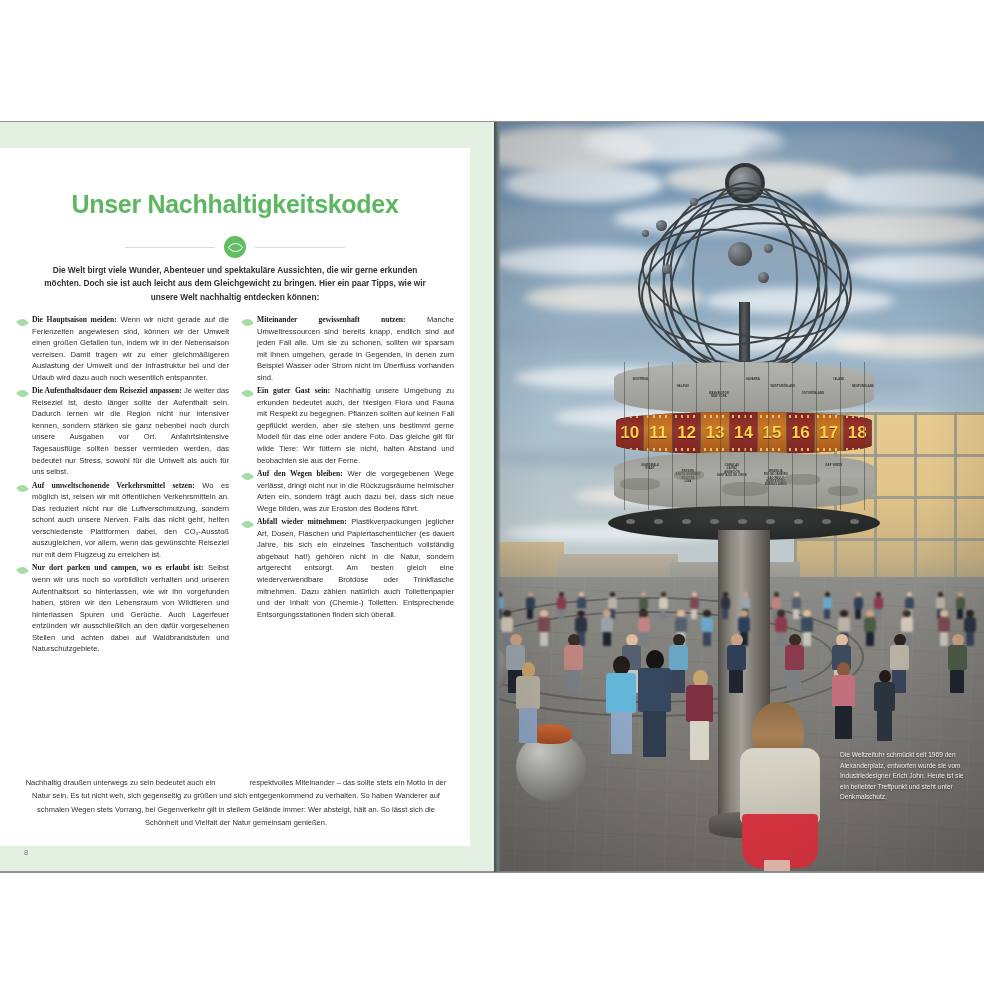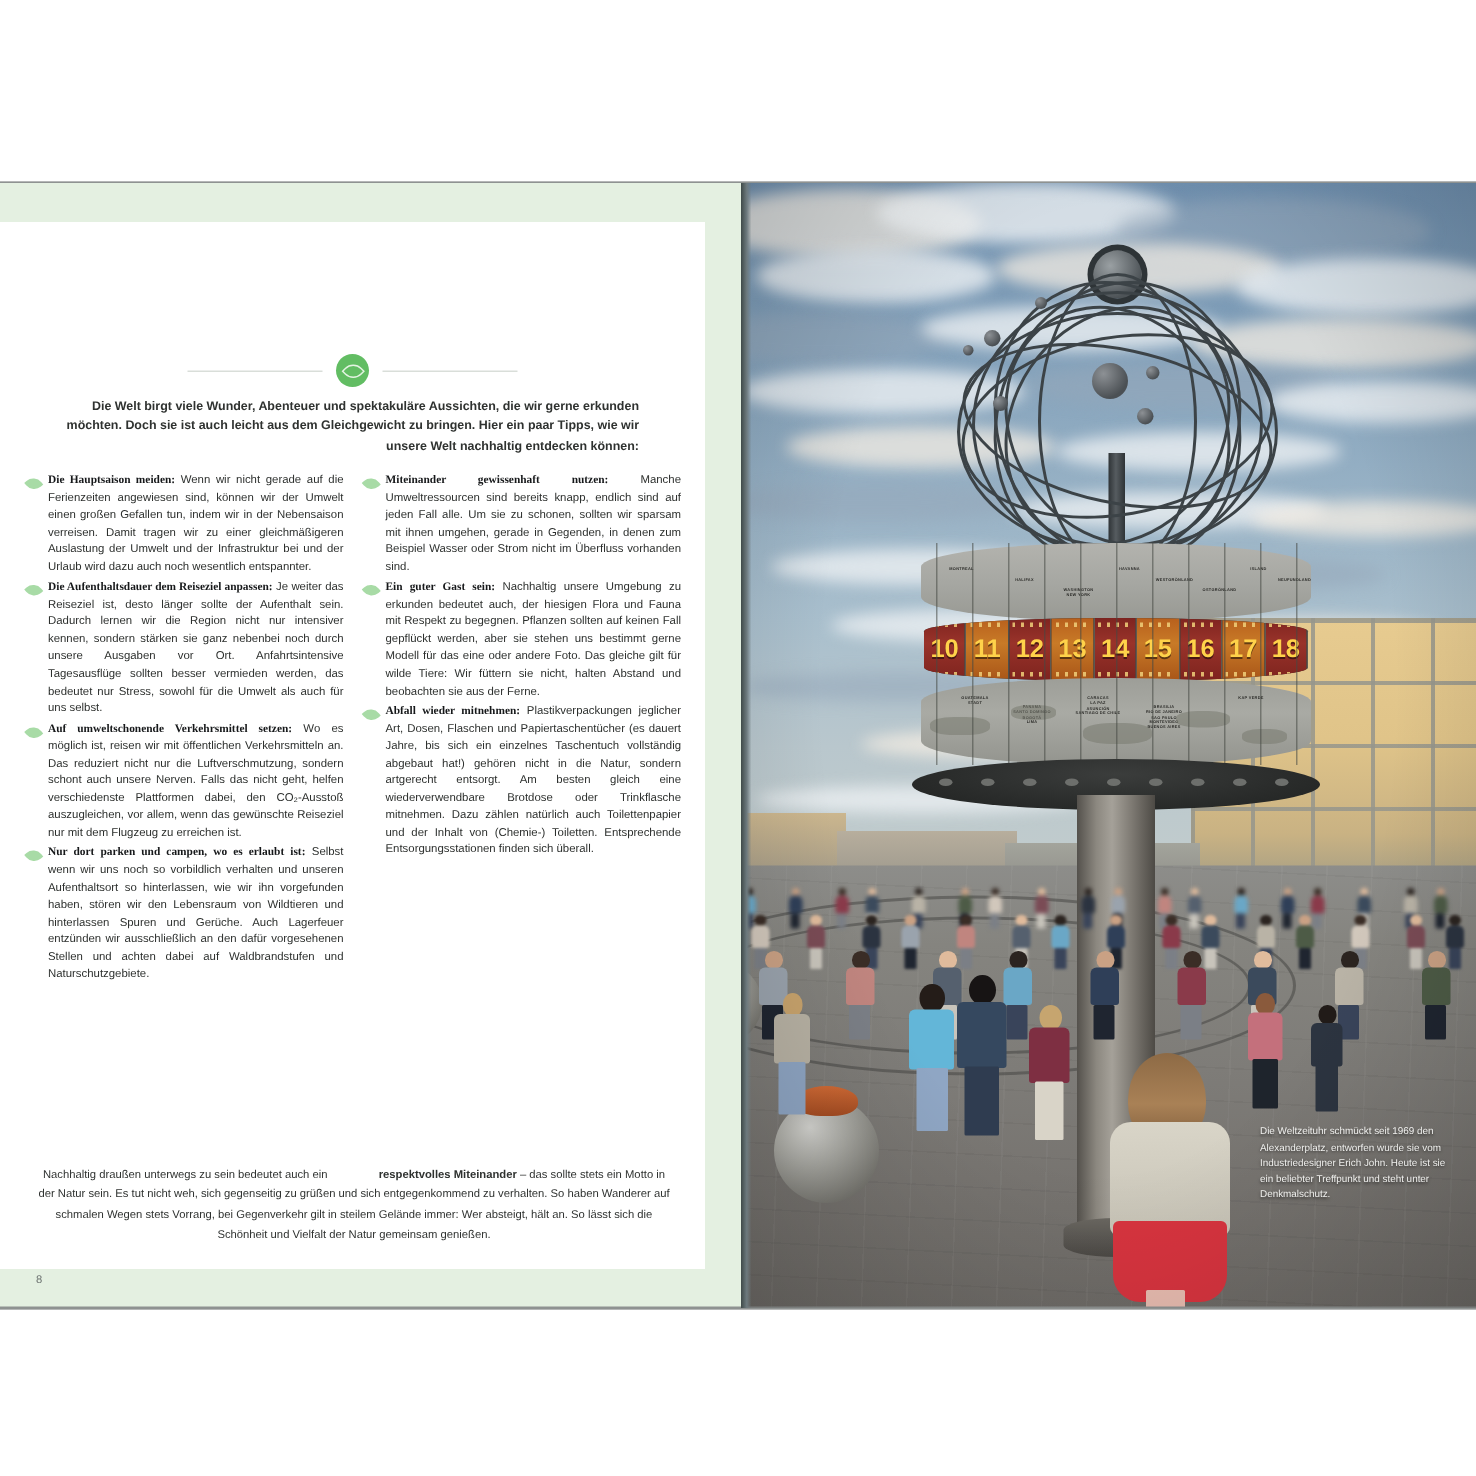--- a/index.html
+++ b/index.html
@@ -57,21 +57,21 @@
     display: flex; align-items: center; justify-content: center;
   }
   .leaf-badge .lf {
     width: 11px; height: 11px; border-radius: 0 72% 0 72%;
     transform: rotate(-45deg);
     border: 1.4px solid #e4f3e2;
   }
 
   .intro {
     position: absolute; left: 44px; top: 116px; width: 382px;
-    text-align: right; font-size: 8.3px; line-height: 13.4px;
+    text-align: center; font-size: 8.3px; line-height: 13.4px;
     font-weight: bold; color: #2f3230;
   }
 
   .cols {
     position: absolute; left: 18px; top: 166px;
     width: 436px;
     display: flex; gap: 14px;
   }
   .col { width: 211px; }
 
@@ -88,21 +88,21 @@
     color: #2c2f2d; text-align: justify;
     hyphens: manual;
   }
   .tip-body b { color: #16181a; font-weight: bold; font-family: Liberation Serif, serif; }
 
   .footnote {
     position: absolute; left: 24px; top: 628px; width: 424px;
     text-align: center;
     font-size: 7.5px; line-height: 13.4px; color: #2f3230;
   }
-  .footnote b { font-weight: bold; padding-left: 32px; }
+  .footnote b { font-weight: normal; padding-left: 32px; }
 
   .folio {
     position: absolute; left: 24px; top: 700px;
     font-size: 7.5px; color: #6e7472;
   }
 
   
   .page-right {
     position: absolute; left: 494px; top: 0;
     width: 490px; height: 750px;
@@ -287,20 +287,21 @@
 </style>
 </head>
 <body>
 
 <div id="page">
   <div class="spread">
 
     <div class="page-left">
       <div class="page-left-inner">
 
+        <div class="headline">Unser Nachhaltigkeitskodex</div>
 
         <div class="divider">
           <div class="rule"></div>
           <div class="leaf-badge">
             <div class="lf"></div>
           </div>
           <div class="rule"></div>
         </div>
 
         <div class="intro">Die Welt birgt viele Wunder, Abenteuer und spektakuläre Aussichten, die wir gerne erkunden möchten. Doch sie ist auch leicht aus dem Gleichgewicht zu bringen. Hier ein paar Tipps, wie wir unsere Welt nachhaltig entdecken können:</div>
@@ -325,20 +326,24 @@
               </div>
             </div>
           <div class="col" id="col-right">
               <div class="tip">
                 <div class="tip-leaf"></div>
                 <div class="tip-body"><b>Miteinander gewissenhaft nutzen:</b> Manche Umweltressourcen sind bereits knapp, endlich sind auf jeden Fall alle. Um sie zu schonen, sollten wir sparsam mit ihnen umgehen, gerade in Gegenden, in denen zum Beispiel Wasser oder Strom nicht im Überfluss vorhanden sind.</div>
               </div>
               <div class="tip">
                 <div class="tip-leaf"></div>
                 <div class="tip-body"><b>Ein guter Gast sein:</b> Nachhaltig unsere Umgebung zu erkunden bedeutet auch, der hiesigen Flora und Fauna mit Respekt zu begegnen. Pflanzen sollten auf keinen Fall gepflückt werden, aber sie stehen uns bestimmt gerne Modell für das eine oder andere Foto. Das gleiche gilt für wilde Tiere: Wir füttern sie nicht, halten Abstand und beobachten sie aus der Ferne.</div>
+              </div>
+              <div class="tip">
+                <div class="tip-leaf"></div>
+                <div class="tip-body"><b>Auf den Wegen bleiben:</b> Wer die vorgegebenen Wege verlässt, dringt nicht nur in die Rückzugsräume heimischer Arten ein, sondern trägt auch dazu bei, dass sich neue Wege bilden, was zur Erosion des Bodens führt.</div>
               </div>
               <div class="tip">
                 <div class="tip-leaf"></div>
                 <div class="tip-body"><b>Abfall wieder mitnehmen:</b> Plastikverpackungen jeglicher Art, Dosen, Flaschen und Papiertaschentücher (es dauert Jahre, bis sich ein einzelnes Taschentuch vollständig abgebaut hat!) gehören nicht in die Natur, sondern artgerecht entsorgt. Am besten gleich eine wiederverwendbare Brotdose oder Trinkflasche mitnehmen. Dazu zählen natürlich auch Toilettenpapier und der Inhalt von (Chemie-) Toiletten. Entsprechende Entsorgungsstationen finden sich überall.</div>
               </div>
             </div>
         </div>
 
         <div class="footnote" id="footnote">Nachhaltig draußen unterwegs zu sein bedeutet auch ein <b>respektvolles Miteinander</b> – das sollte stets ein Motto in der Natur sein. Es tut nicht weh, sich gegenseitig zu grüßen und sich entgegenkommend zu verhalten. So haben Wanderer auf schmalen Wegen stets Vorrang, bei Gegenverkehr gilt in steilem Gelände immer: Wer absteigt, hält an. So lässt sich die Schönheit und Vielfalt der Natur gemeinsam genießen.</div>
 

